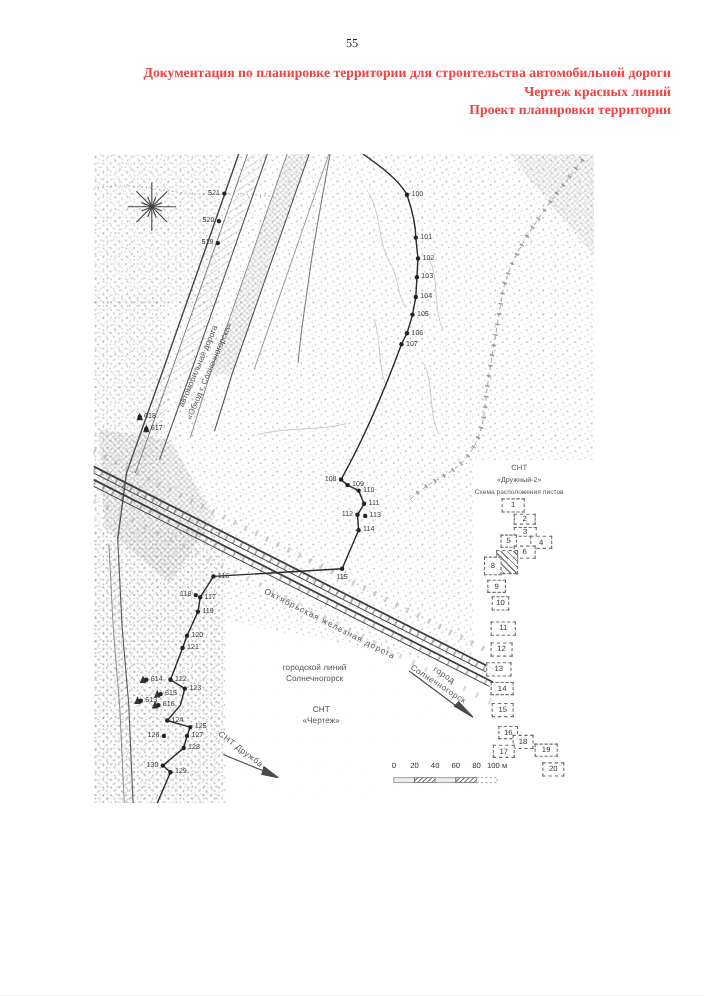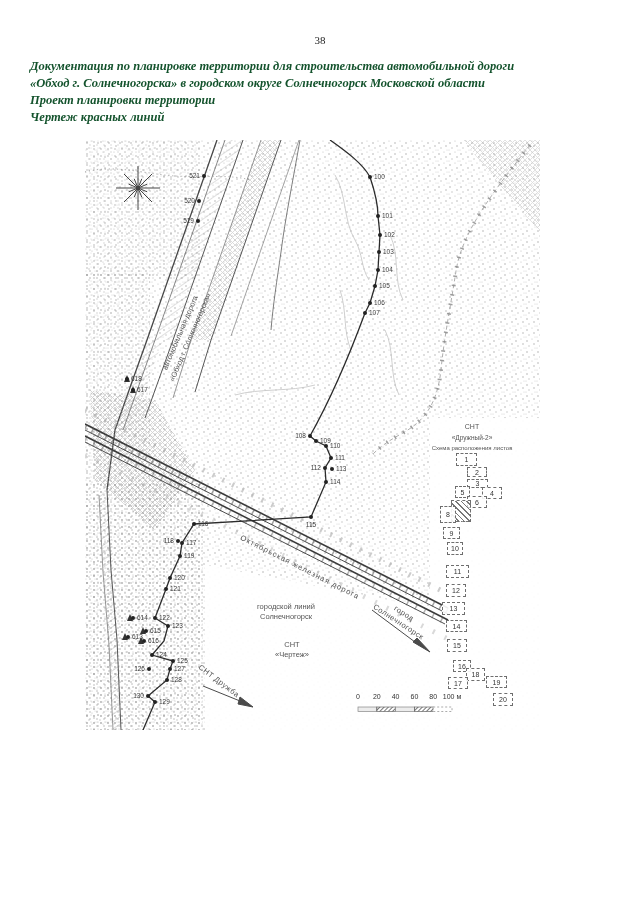--- a/index.html
+++ b/index.html
@@ -1,21 +1,21 @@
 <!DOCTYPE html>
 <html><head>
 <meta charset="utf-8">
 <style>
   html,body{margin:0;padding:0;background:#e8e8e8;}
   .page{position:relative;width:640px;height:905px;background:#fff;overflow:hidden;
         font-family:"Liberation Serif",serif;}
   .page-number{position:absolute;top:34px;left:0;width:640px;text-align:center;
         font-size:11px;color:#222;}
-  .title-block{position:absolute;top:58px;left:30px;width:580px;text-align:left;
-        font-weight:bold;font-size:12.5px;line-height:17px;color:#14532d;font-style:italic;}
+  .title-block{position:absolute;top:58px;left:30px;width:580px;text-align:right;
+        font-weight:bold;font-size:12.5px;line-height:17px;color:#ef4444;}
   
   .map{position:absolute;left:85px;top:140px;width:455px;height:590px;}
   .map svg{position:absolute;left:0;top:0;}
   .overlay{position:absolute;left:0;top:0;width:455px;height:590px;
         font-family:"Liberation Sans",sans-serif;}
   .lbl{position:absolute;color:#555;white-space:nowrap;text-align:center;}
   .lbl-road{left:100px;top:195px;font-size:7.5px;line-height:11px;
         transform:translate(-50%,-50%) rotate(-67deg);}
   .lbl-railway{left:215px;top:427px;font-size:7.5px;letter-spacing:1px;
         transform:translate(-50%,-50%) rotate(27deg);}
@@ -41,27 +41,26 @@
         font-size:7px;color:#333;}
   .sheet.hatched{background:repeating-linear-gradient(45deg,#777 0 1px,rgba(255,255,255,.6) 1px 4px);}
   
   .tick{position:absolute;top:553px;transform:translateX(-50%);font-size:7px;color:#333;white-space:nowrap;}
 </style>
 </head>
 <body>
 
 <div class="page">
 
-  <div class="page-number">38</div>
+  <div class="page-number">55</div>
 
   <div class="title-block">
     <div>Документация по планировке территории для строительства автомобильной дороги</div>
-    <div>«Обход г. Солнечногорска» в городском округе Солнечногорск Московской области</div>
+    <div>Чертеж красных линий</div>
     <div>Проект планировки территории</div>
-    <div>Чертеж красных линий</div>
   </div>
 
   <div class="map">
     <svg width="455" height="590" viewBox="0 0 455 590">
       <defs>
         <pattern id="spk" width="11" height="11" patternUnits="userSpaceOnUse">
           <circle cx="2" cy="3" r="0.8" fill="#999"></circle>
           <circle cx="7" cy="1" r="0.6" fill="#aaa"></circle>
           <circle cx="9" cy="6" r="0.8" fill="#9c9c9c"></circle>
           <circle cx="4" cy="8" r="0.7" fill="#a5a5a5"></circle>

